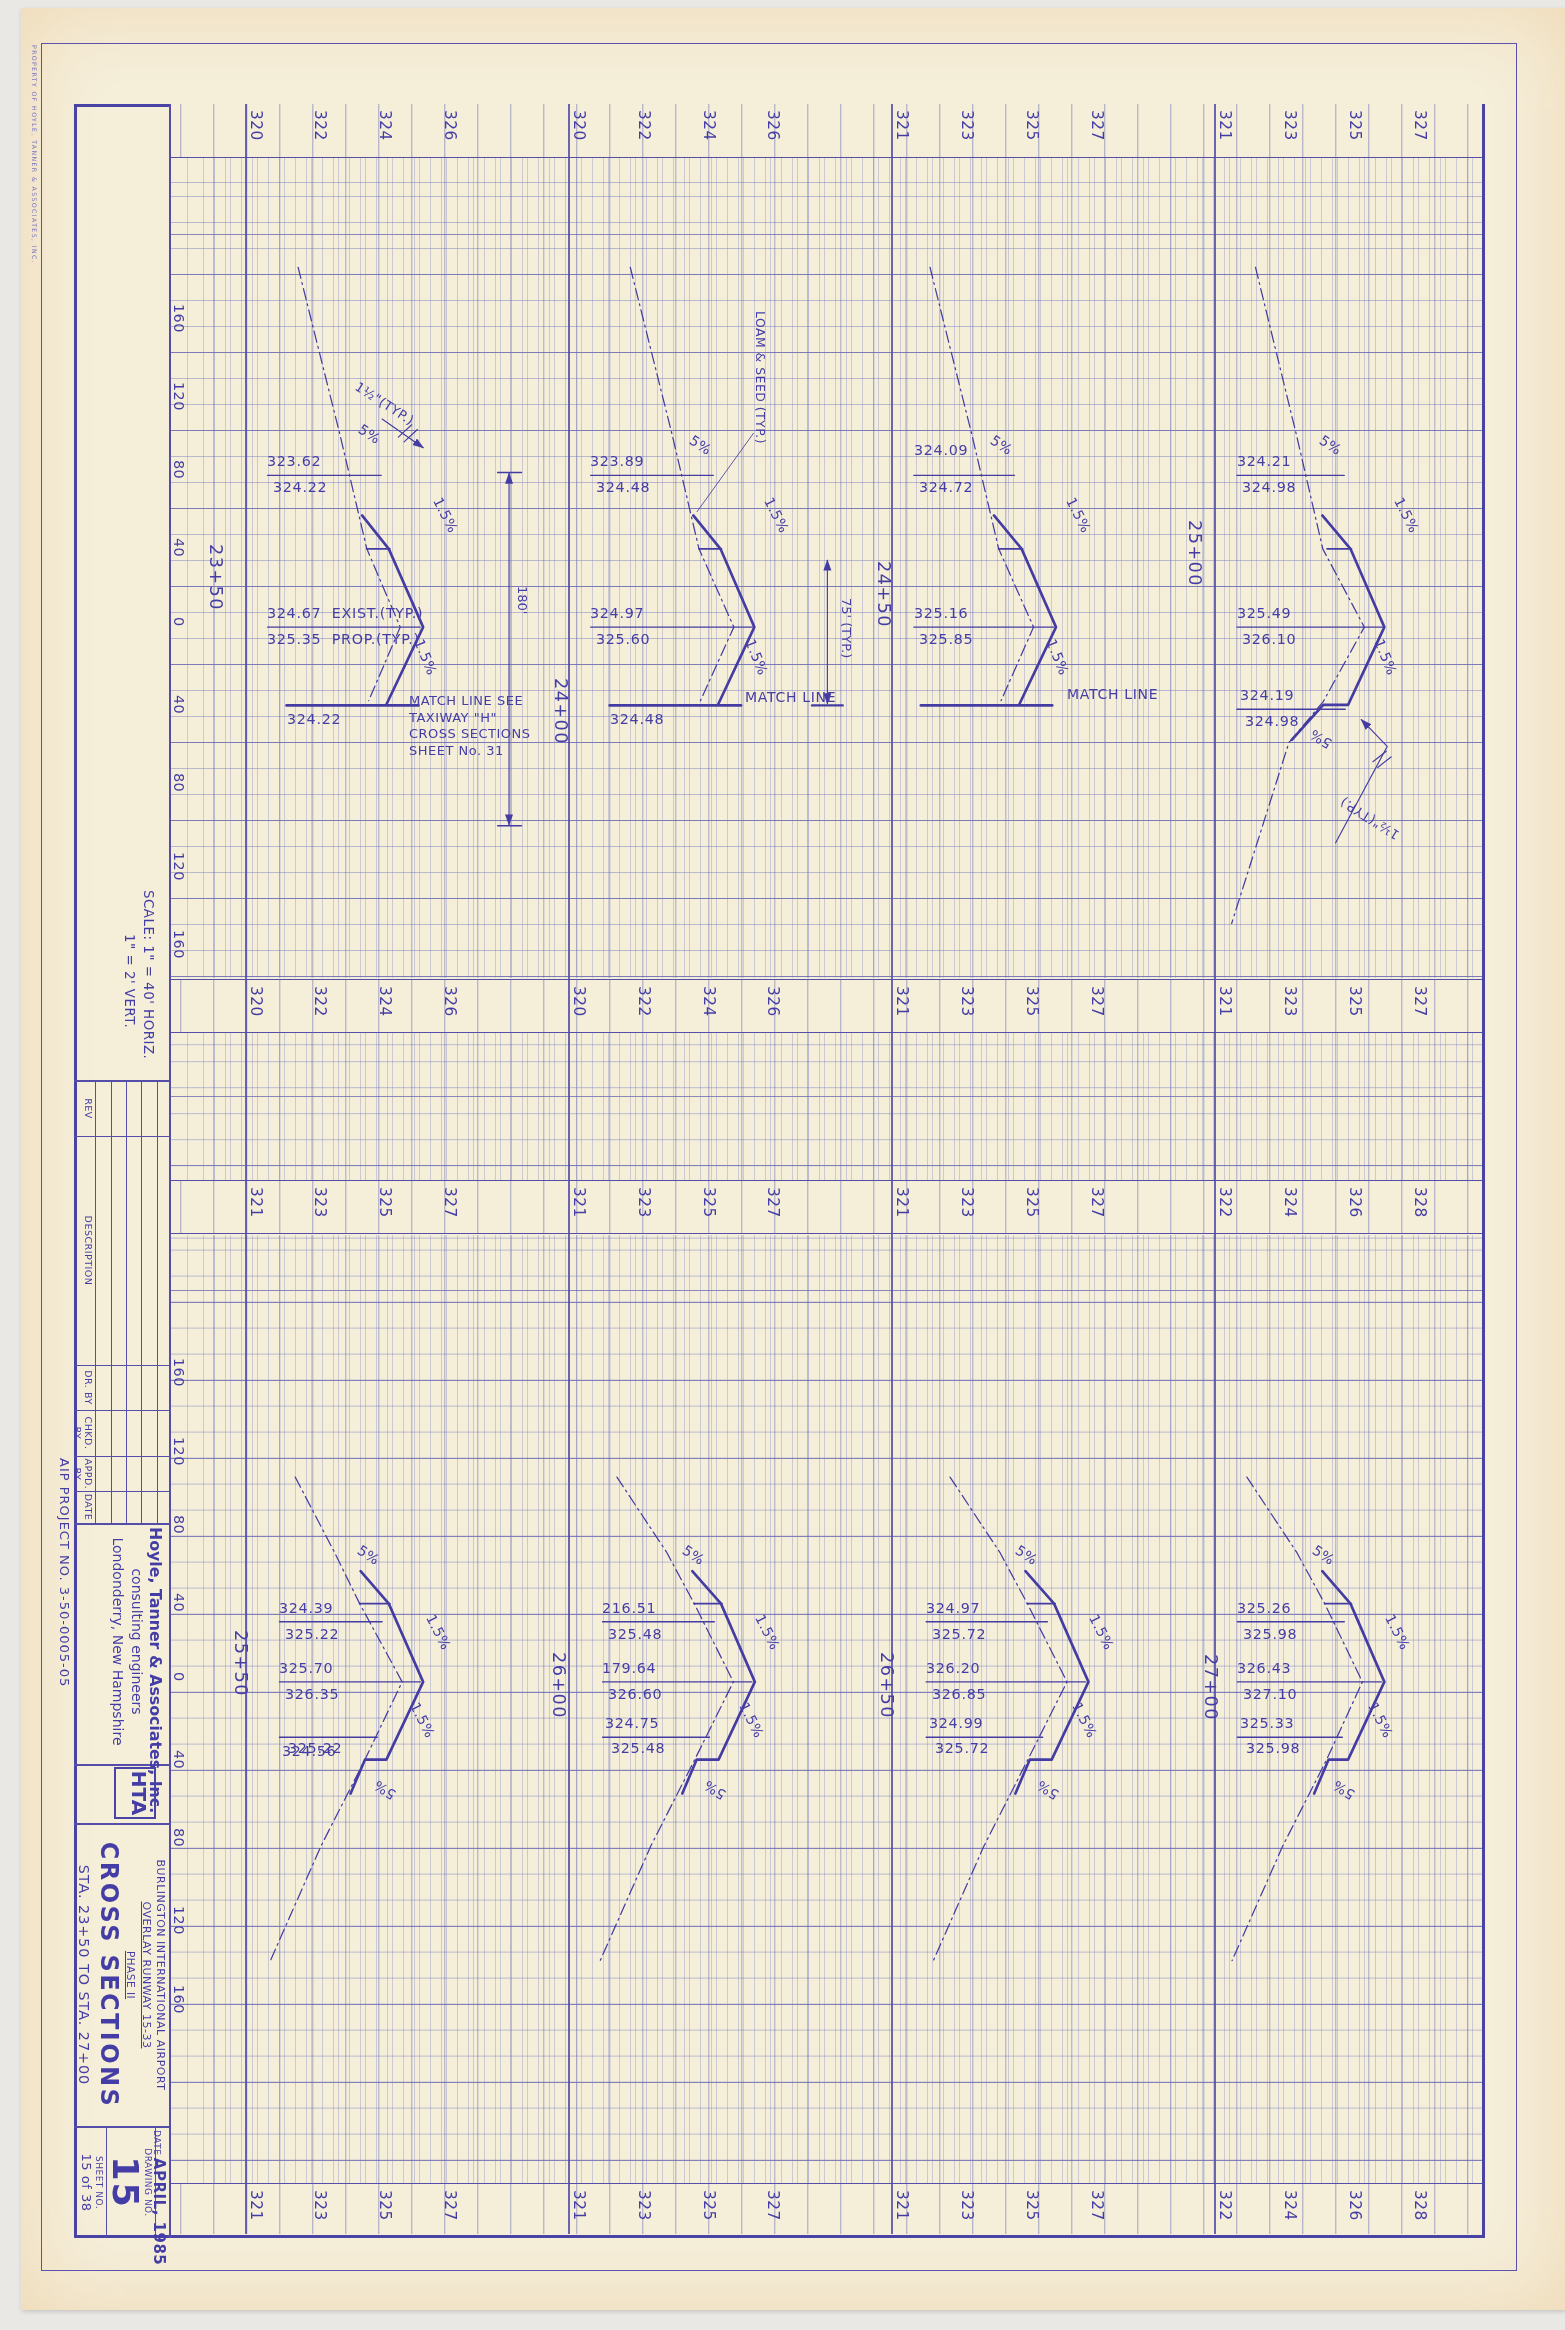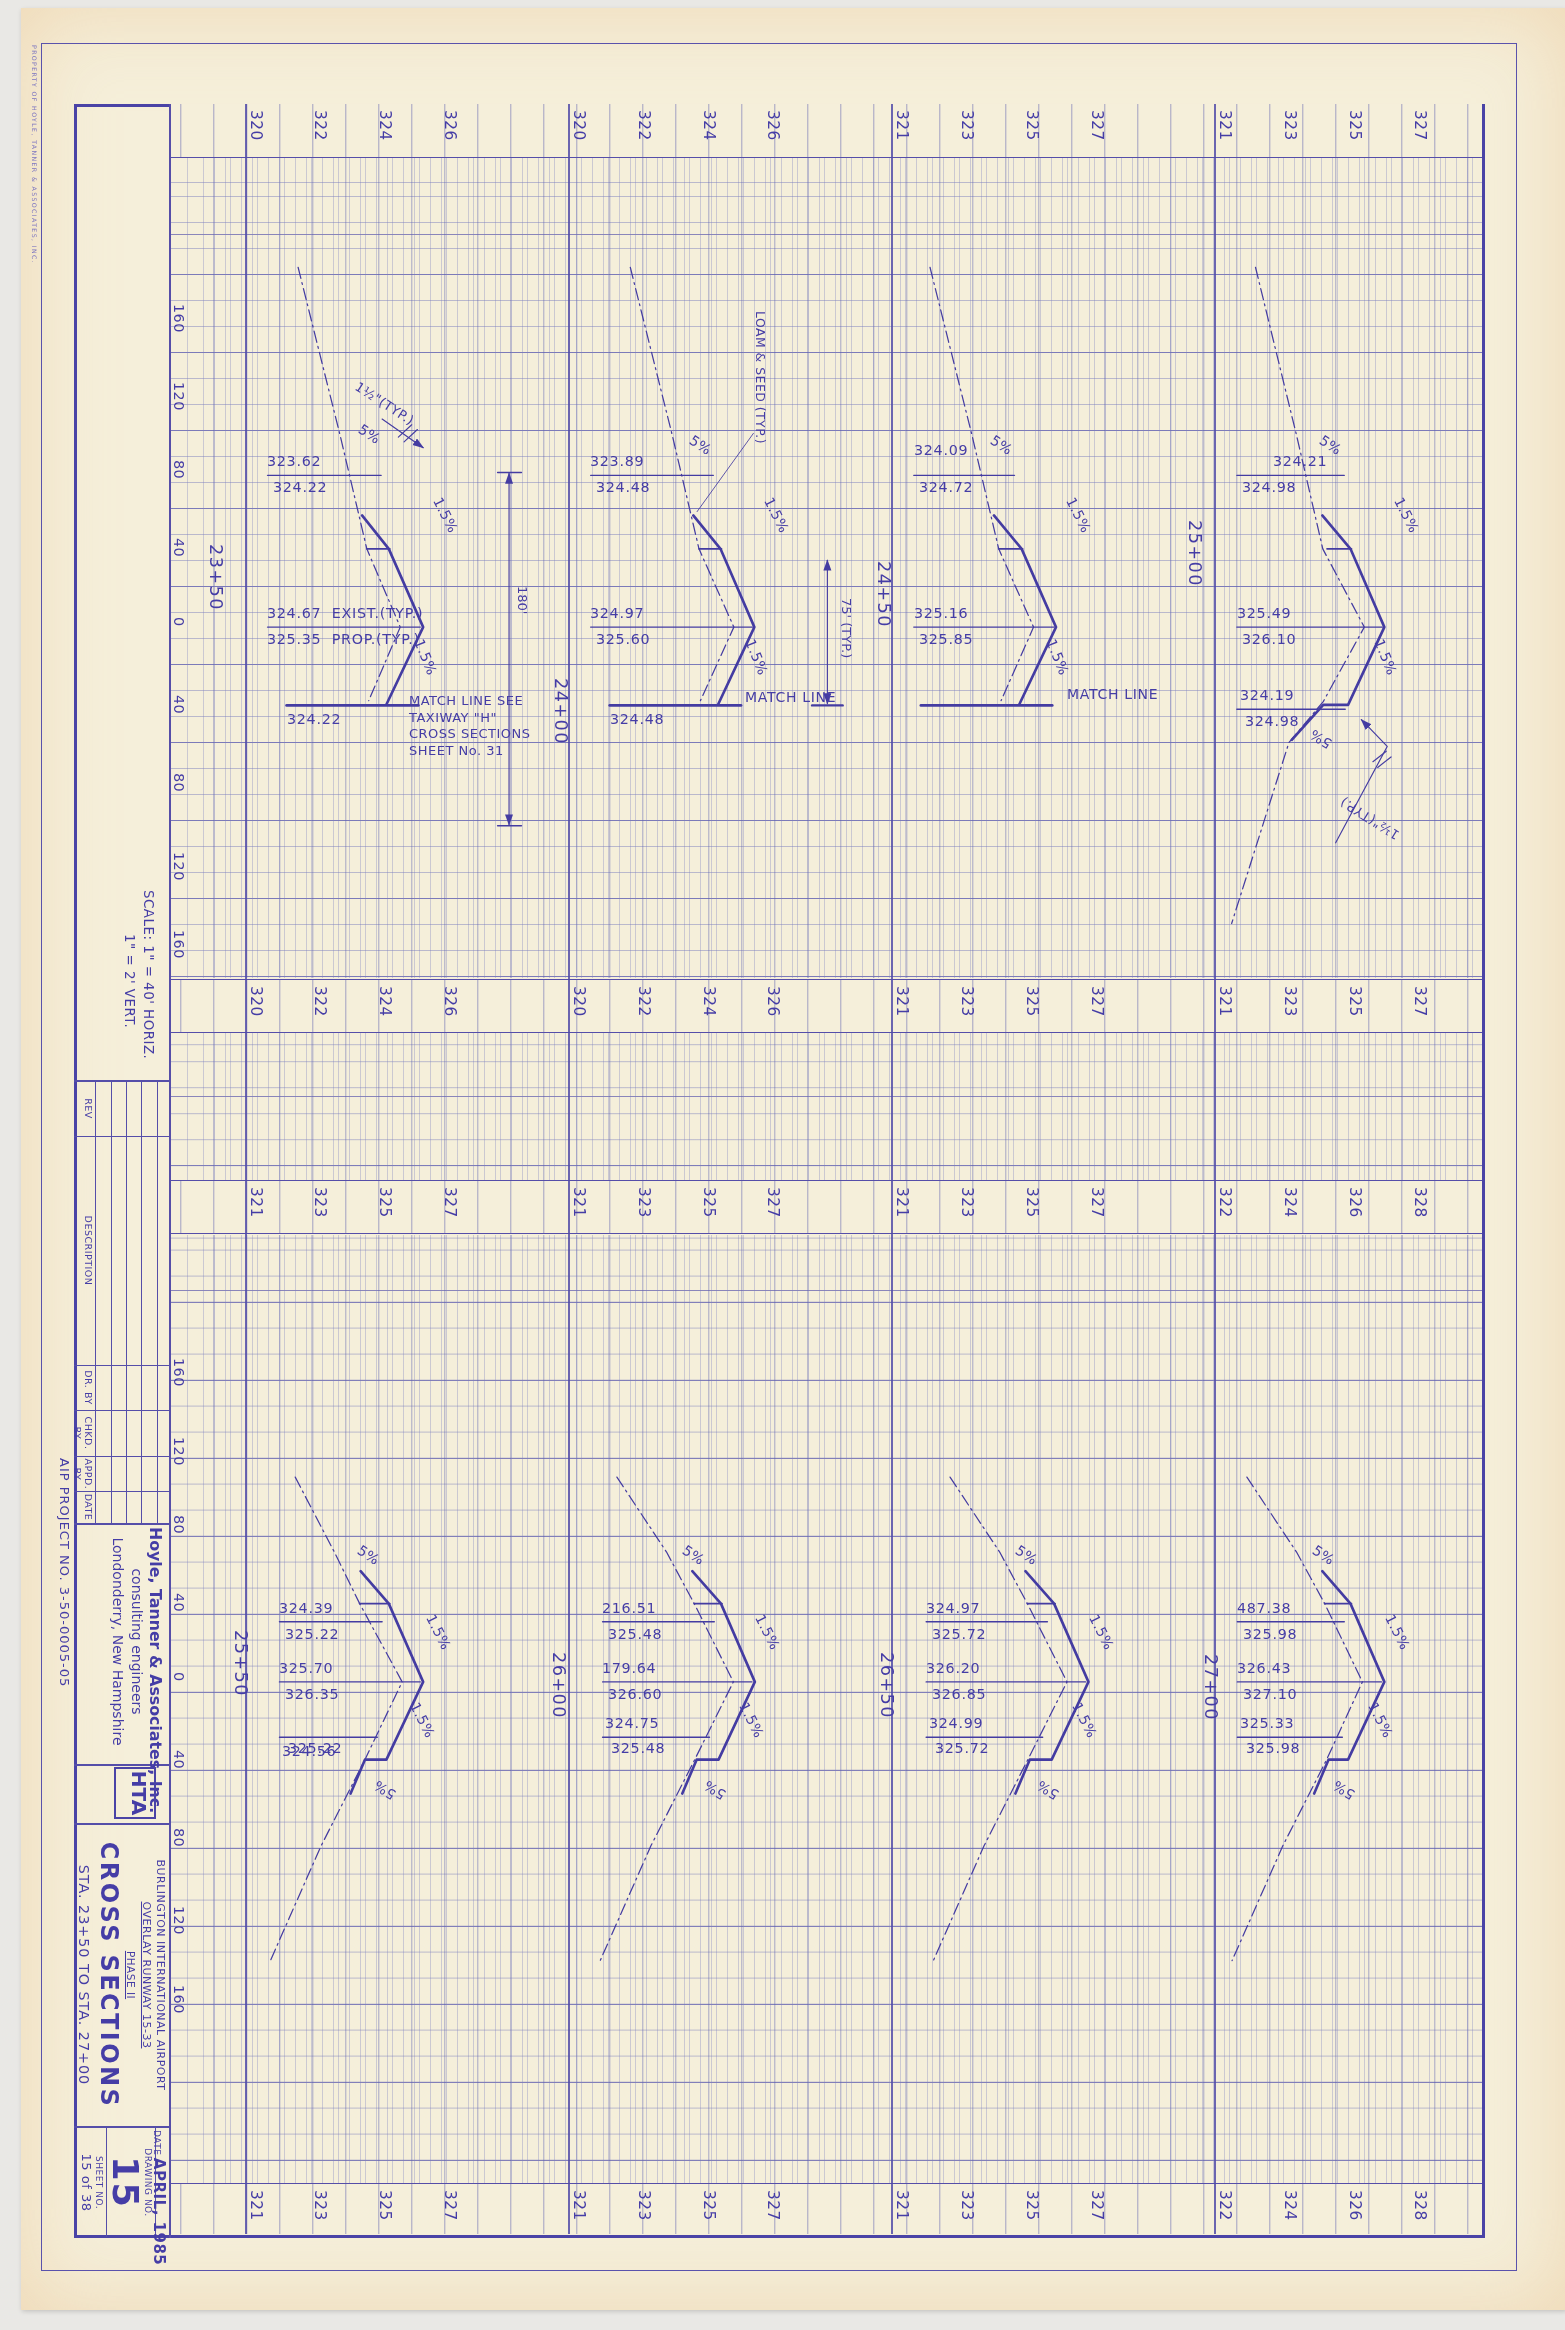--- a/index.html
+++ b/index.html
@@ -362,21 +362,21 @@
   <div class="anno" style="left:914px;top:442px;">324.09</div>
   <div class="anno" style="left:919px;top:479px;">324.72</div>
   <div class="anno" style="left:914px;top:605px;">325.16</div>
   <div class="anno" style="left:919px;top:631px;">325.85</div>
   <div class="anno" style="left:1067px;top:686px;font-size:14px;">MATCH LINE</div>
   <div class="slope" style="left:990px;top:437px;transform:rotate(33deg);">5%</div>
   <div class="slope" style="left:1060px;top:507px;transform:rotate(63deg);">1.5%</div>
   <div class="slope" style="left:1039px;top:649px;transform:rotate(68deg);">1.5%</div>
   <div class="vt" style="left:854px;top:598px;width:110px;font-size:13px;">75' (TYP.)</div>
 
-  <div class="anno" style="left:1273px;top:453px;">324.21</div>
+  <div class="anno" style="left:1237px;top:453px;">324.21</div>
   <div class="anno" style="left:1242px;top:479px;">324.98</div>
   <div class="anno" style="left:1237px;top:605px;">325.49</div>
   <div class="anno" style="left:1242px;top:631px;">326.10</div>
   <div class="anno" style="left:1240px;top:687px;">324.19</div>
   <div class="anno" style="left:1245px;top:713px;">324.98</div>
   <div class="slope" style="left:1319px;top:437px;transform:rotate(33deg);">5%</div>
   <div class="slope" style="left:1388px;top:507px;transform:rotate(63deg);">1.5%</div>
   <div class="slope" style="left:1367px;top:649px;transform:rotate(68deg);">1.5%</div>
   <div class="slope" style="left:1309px;top:731px;transform:rotate(212deg);">5%</div>
   <div class="slope" style="left:1336px;top:811px;font-size:13px;transform:rotate(212deg);">1½"(TYP.)</div>
@@ -407,21 +407,21 @@
   <div class="anno" style="left:932px;top:1626px;">325.72</div>
   <div class="anno" style="left:926px;top:1660px;">326.20</div>
   <div class="anno" style="left:932px;top:1686px;">326.85</div>
   <div class="anno" style="left:929px;top:1715px;">324.99</div>
   <div class="anno" style="left:935px;top:1740px;">325.72</div>
   <div class="slope" style="left:1015px;top:1547px;transform:rotate(33deg);">5%</div>
   <div class="slope" style="left:1083px;top:1624px;transform:rotate(63deg);">1.5%</div>
   <div class="slope" style="left:1066px;top:1712px;transform:rotate(63deg);">1.5%</div>
   <div class="slope" style="left:1036px;top:1782px;transform:rotate(212deg);">5%</div>
 
-  <div class="anno" style="left:1237px;top:1600px;">487.38</div>
+  <div class="anno" style="left:1237px;top:1600px;">325.26</div>
   <div class="anno" style="left:1243px;top:1626px;">325.98</div>
   <div class="anno" style="left:1237px;top:1660px;">326.43</div>
   <div class="anno" style="left:1243px;top:1686px;">327.10</div>
   <div class="anno" style="left:1240px;top:1715px;">325.33</div>
   <div class="anno" style="left:1246px;top:1740px;">325.98</div>
   <div class="slope" style="left:1312px;top:1547px;transform:rotate(33deg);">5%</div>
   <div class="slope" style="left:1379px;top:1624px;transform:rotate(63deg);">1.5%</div>
   <div class="slope" style="left:1362px;top:1712px;transform:rotate(63deg);">1.5%</div>
   <div class="slope" style="left:1332px;top:1782px;transform:rotate(212deg);">5%</div>
 </div>

